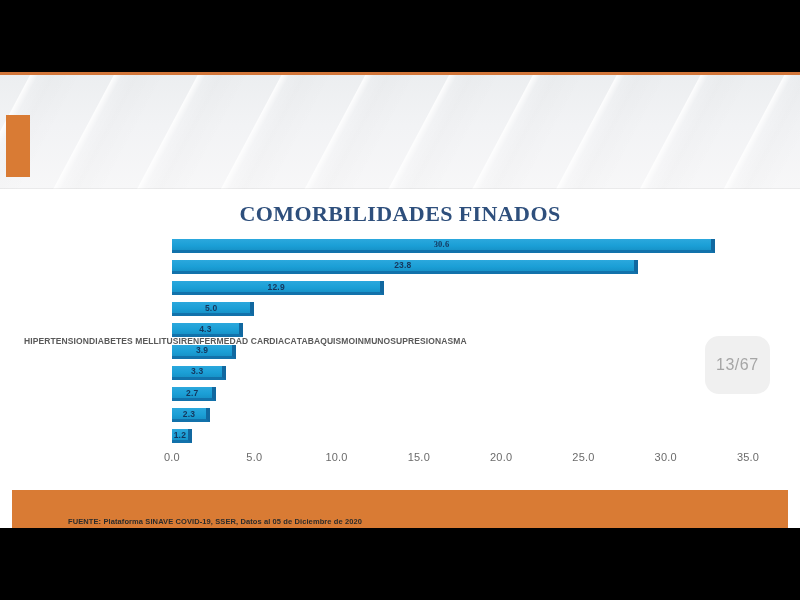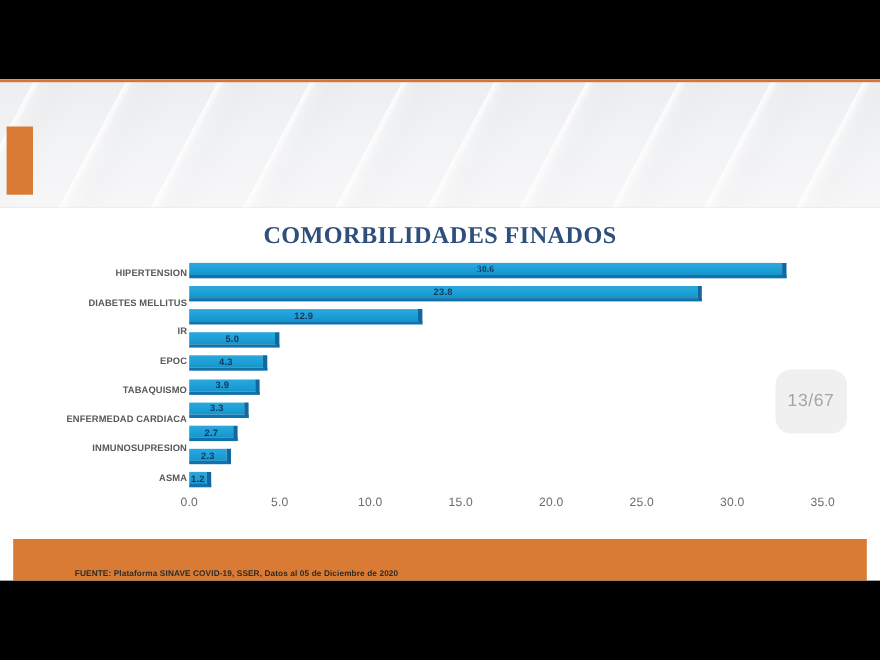--- a/index.html
+++ b/index.html
@@ -155,21 +155,21 @@
     left: 0; top: 46px;
     width: 776px; height: 250px;
   }
 
   .cat-labels {
     position: absolute;
     left: 12px; top: 0;
     width: 146px;
     height: 212px;
     display: flex;
-    flex-direction: column;
+    flex-direction: row;
   }
   .cat-label {
     flex: 1 1 0;
     display: flex;
     align-items: center;
     justify-content: flex-end;
     font-size: 8.5px;
     font-weight: 700;
     letter-spacing: 0.1px;
     color: #595959;
@@ -291,23 +291,22 @@
 
     <div class="chart-panel">
 
       <div class="chart-title">COMORBILIDADES FINADOS</div>
 
       <div class="plot">
         <div class="cat-labels" id="cat-labels">
             <div class="cat-label">HIPERTENSION</div>
             <div class="cat-label">DIABETES MELLITUS</div>
             <div class="cat-label">IR</div>
-            <div class="cat-label">EPOC</div>
+            <div class="cat-label">ENFERMEDAD CARDIACA</div>
             <div class="cat-label">TABAQUISMO</div>
-            <div class="cat-label">ENFERMEDAD CARDIACA</div>
             <div class="cat-label">INMUNOSUPRESION</div>
             <div class="cat-label">ASMA</div>
           </div>
         <div class="bars-area" id="bars-area">
             <div class="bar-row">
               <div class="bar" style="width: 543px; font-family: Liberation Serif, serif;">
                 <span class="bar-value">30.6</span>
               </div>
             </div>
             <div class="bar-row">

